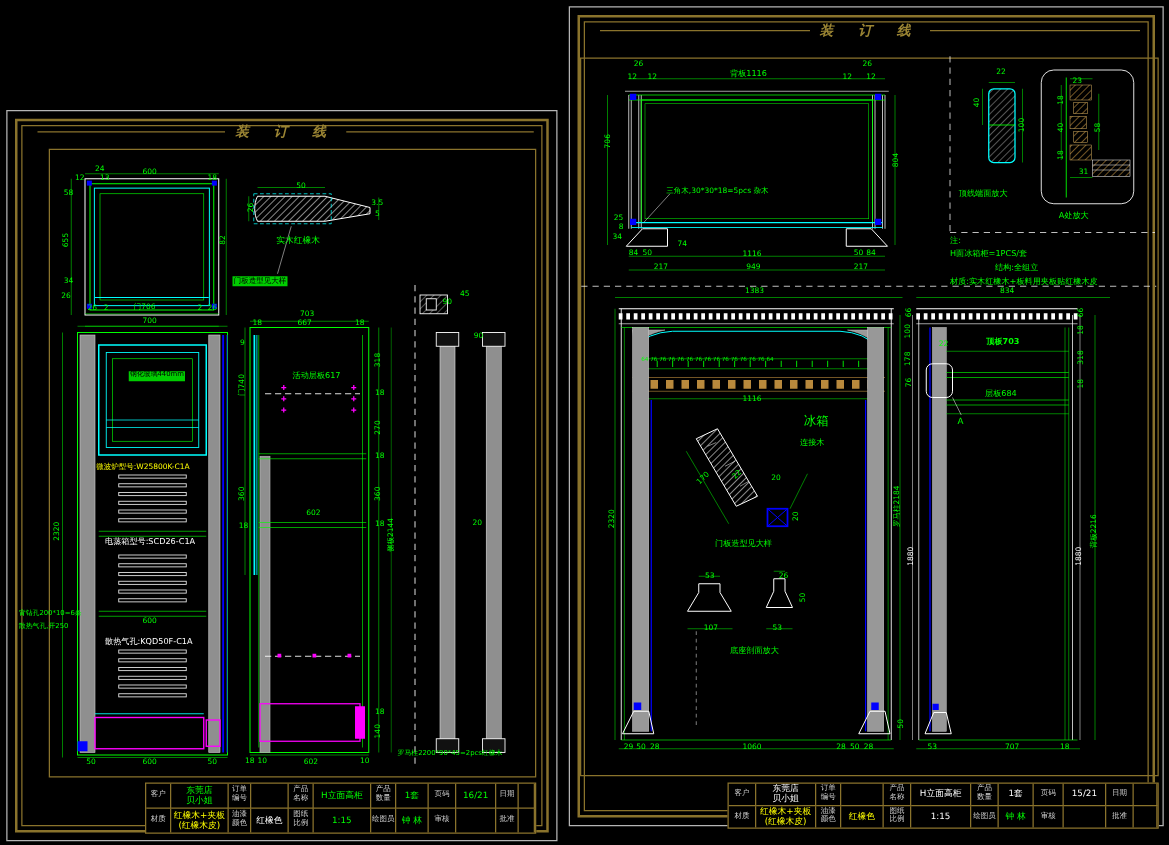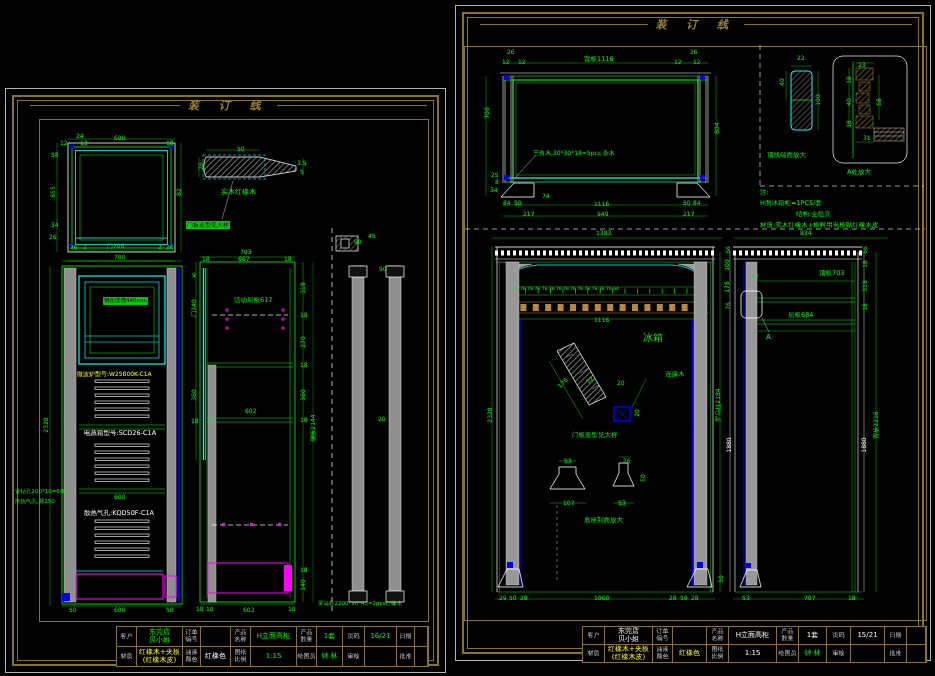--- a/index.html
+++ b/index.html
@@ -498,42 +498,42 @@
       <span class="dim" style="left: 760px; top: 200px; color: rgb(0, 255, 0); font-size: 6.5px;">H面冰箱柜=1PCS/套</span>
       <span class="dim" style="left: 760px; top: 211px; color: rgb(0, 255, 0); font-size: 6.5px; padding-left: 36px;">结构:全组立</span>
       <span class="dim" style="left: 760px; top: 222px; color: rgb(0, 255, 0); font-size: 6.5px;">材质:实木红橡木+板料用夹板贴红橡木皮</span>
       <span class="dim" style="left: 513px; top: 287px; color: rgb(0, 255, 0); font-size: 4.5px;">64 76 76 76 76 76 76 76 76 76 76 76 76 76 64</span>
       <span class="dim" style="left: 594px; top: 317px; color: rgb(0, 255, 0);">1116</span>
       <span class="dim" style="left: 643px; top: 333px; color: rgb(0, 255, 0); font-size: 10px;">冰箱</span>
       <span class="dim" style="left: 563px; top: 383px; color: rgb(0, 255, 0); transform: translate(-50%, -50%) rotate(-45deg);">170</span>
       <span class="dim" style="left: 590px; top: 380px; color: rgb(0, 255, 0); transform: translate(-50%, -50%) rotate(-45deg);">22</span>
       <span class="dim" style="left: 617px; top: 380px; color: rgb(0, 255, 0);">20</span>
       <span class="dim" style="left: 637px; top: 413px; color: rgb(0, 255, 0); transform: translate(-50%, -50%) rotate(-90deg);">20</span>
-      <span class="dim" style="left: 640px; top: 371px; color: rgb(0, 255, 0); font-size: 6.5px; margin-left: 25px;">连接木</span>
+      <span class="dim" style="left: 640px; top: 351px; color: rgb(0, 255, 0); font-size: 6.5px;">连接木</span>
       <span class="dim" style="left: 572px; top: 432px; color: rgb(0, 255, 0); font-size: 6.5px;">门板造型见大样</span>
       <span class="dim" style="left: 490px; top: 415px; color: rgb(0, 255, 0); transform: translate(-50%, -50%) rotate(-90deg);">2320</span>
       <span class="dim" style="left: 564px; top: 458px; color: rgb(0, 255, 0);">53</span>
       <span class="dim" style="left: 623px; top: 458px; color: rgb(0, 255, 0);">26</span>
       <span class="dim" style="left: 643px; top: 478px; color: rgb(0, 255, 0); transform: translate(-50%, -50%) rotate(-90deg);">50</span>
       <span class="dim" style="left: 563px; top: 500px; color: rgb(0, 255, 0);">107</span>
       <span class="dim" style="left: 618px; top: 500px; color: rgb(0, 255, 0);">53</span>
       <span class="dim" style="left: 584px; top: 517px; color: rgb(0, 255, 0); font-size: 6.5px;">底座剖面放大</span>
       <span class="dim" style="left: 499px; top: 595px; color: rgb(0, 255, 0);">29</span>
       <span class="dim" style="left: 509px; top: 595px; color: rgb(0, 255, 0);">50</span>
       <span class="dim" style="left: 520px; top: 595px; color: rgb(0, 255, 0);">28</span>
       <span class="dim" style="left: 594px; top: 595px; color: rgb(0, 255, 0);">1060</span>
       <span class="dim" style="left: 669px; top: 595px; color: rgb(0, 255, 0);">28</span>
       <span class="dim" style="left: 680px; top: 595px; color: rgb(0, 255, 0);">50</span>
       <span class="dim" style="left: 691px; top: 595px; color: rgb(0, 255, 0);">28</span>
       <span class="dim" style="left: 728px; top: 250px; color: rgb(0, 255, 0); transform: translate(-50%, -50%) rotate(-90deg);">66</span>
       <span class="dim" style="left: 727px; top: 265px; color: rgb(0, 255, 0); transform: translate(-50%, -50%) rotate(-90deg);">100</span>
       <span class="dim" style="left: 727px; top: 287px; color: rgb(0, 255, 0); transform: translate(-50%, -50%) rotate(-90deg);">178</span>
       <span class="dim" style="left: 728px; top: 306px; color: rgb(0, 255, 0); transform: translate(-50%, -50%) rotate(-90deg);">76</span>
       <span class="dim" style="left: 751px; top: 273px; color: rgb(0, 255, 0);">22</span>
-      <span class="dim" style="left: 819px; top: 270px; color: rgb(0, 255, 0); font-size: 6.5px;">顶板703</span>
+      <span class="dim" style="left: 789px; top: 270px; color: rgb(0, 255, 0); font-size: 6.5px; font-weight: bold;">顶板703</span>
       <span class="dim" style="left: 788px; top: 312px; color: rgb(0, 255, 0); font-size: 6.5px;">层板684</span>
       <span class="dim" style="left: 766px; top: 334px; color: rgb(0, 255, 0); font-size: 7px;">A</span>
       <span class="dim" style="left: 718px; top: 405px; color: rgb(0, 255, 0); font-size: 6px; transform: translate(-50%, -50%) rotate(-90deg);">罗马柱2184</span>
       <span class="dim" style="left: 729px; top: 445px; color: rgb(255, 255, 255); transform: translate(-50%, -50%) rotate(-90deg);">1880</span>
       <span class="dim" style="left: 865px; top: 250px; color: rgb(0, 255, 0); transform: translate(-50%, -50%) rotate(-90deg);">66</span>
       <span class="dim" style="left: 865px; top: 264px; color: rgb(0, 255, 0); transform: translate(-50%, -50%) rotate(-90deg);">18</span>
       <span class="dim" style="left: 865px; top: 286px; color: rgb(0, 255, 0); transform: translate(-50%, -50%) rotate(-90deg);">318</span>
       <span class="dim" style="left: 865px; top: 307px; color: rgb(0, 255, 0); transform: translate(-50%, -50%) rotate(-90deg);">18</span>
       <span class="dim" style="left: 864px; top: 445px; color: rgb(255, 255, 255); transform: translate(-50%, -50%) rotate(-90deg);">1880</span>
       <span class="dim" style="left: 876px; top: 425px; color: rgb(0, 255, 0); font-size: 6px; transform: translate(-50%, -50%) rotate(-90deg);">背板2216</span>

